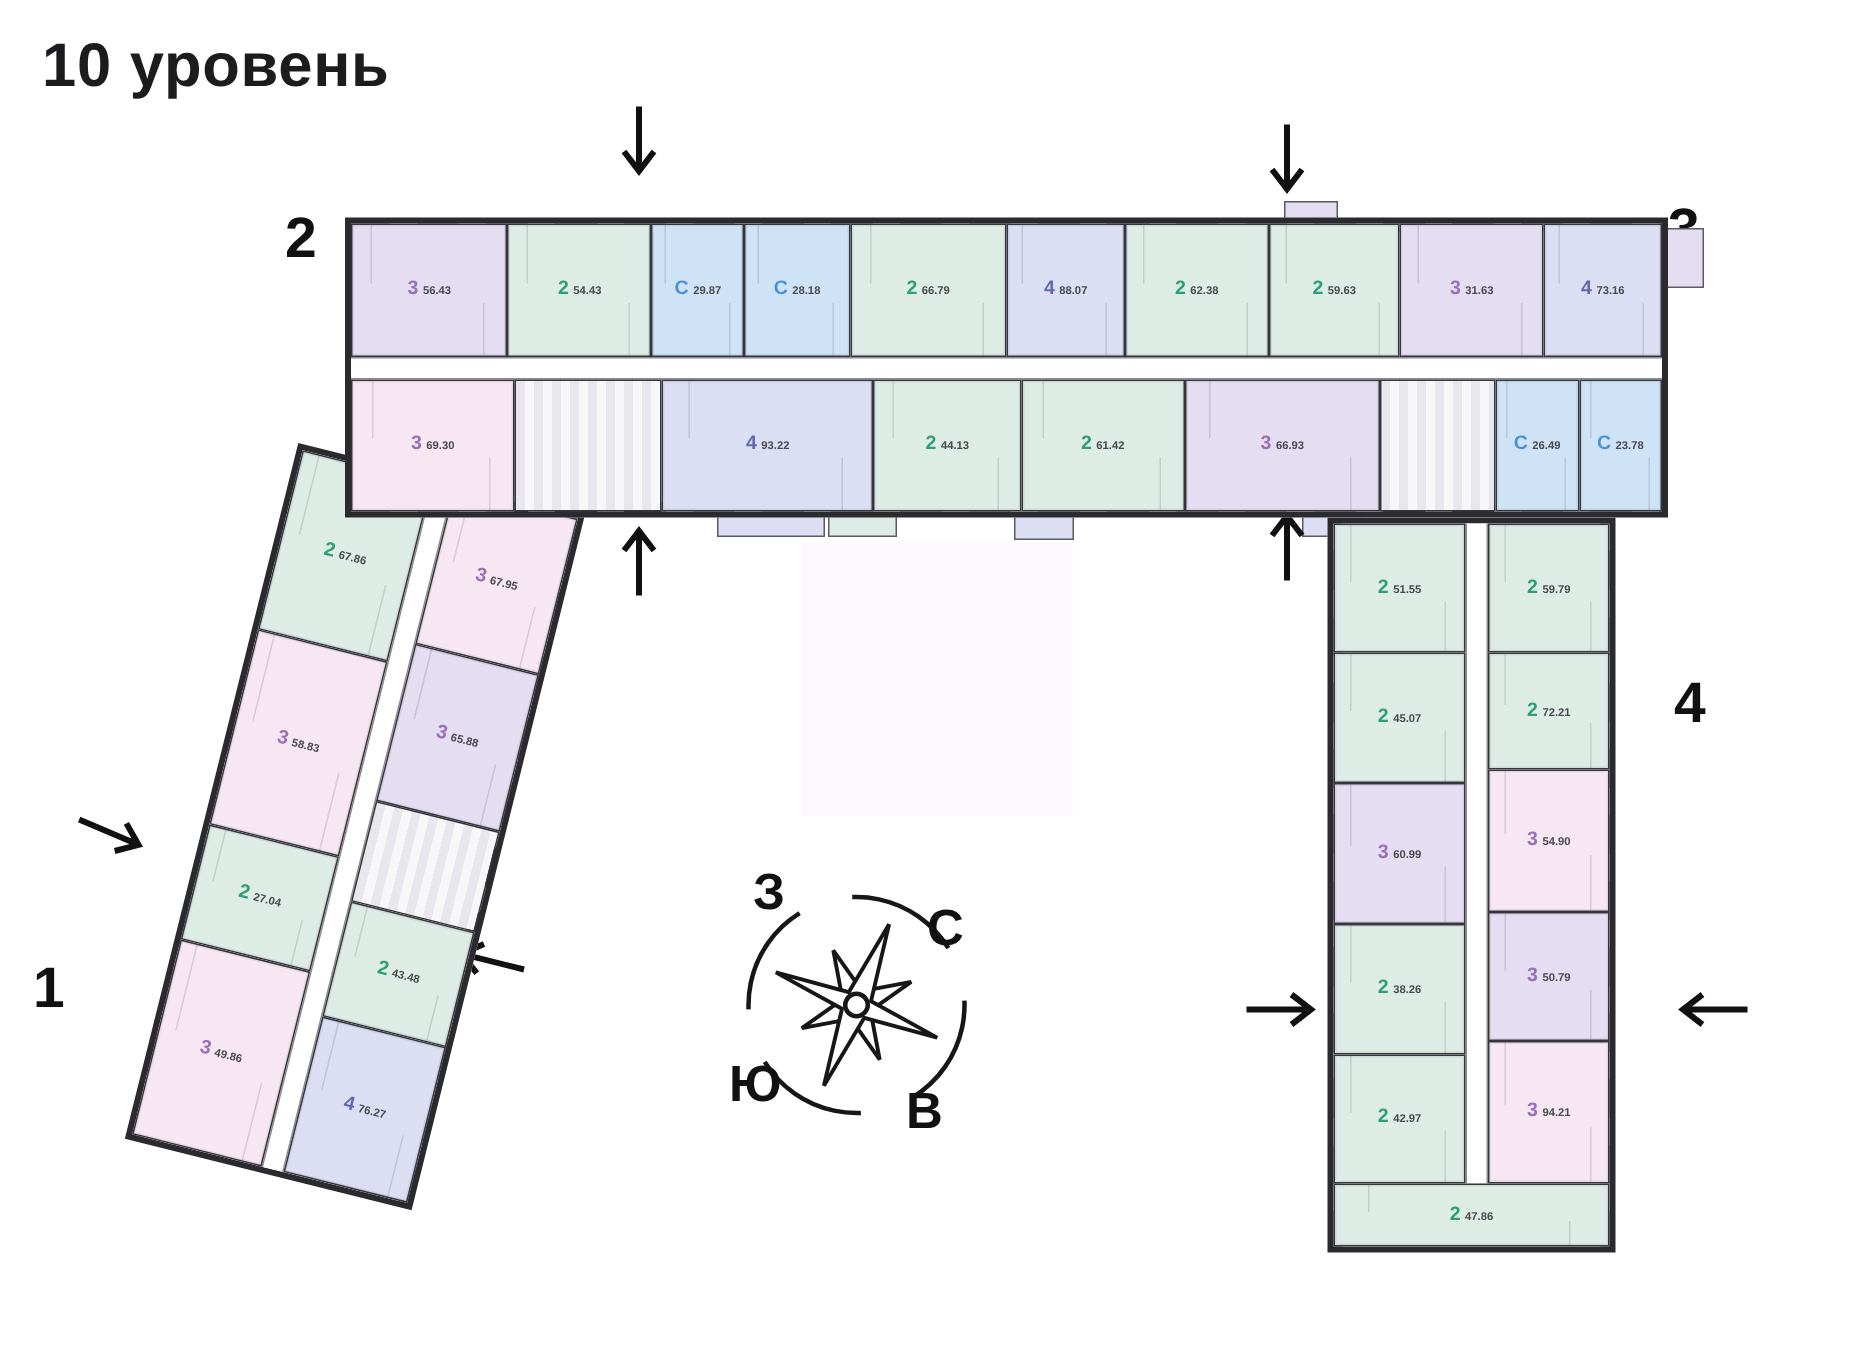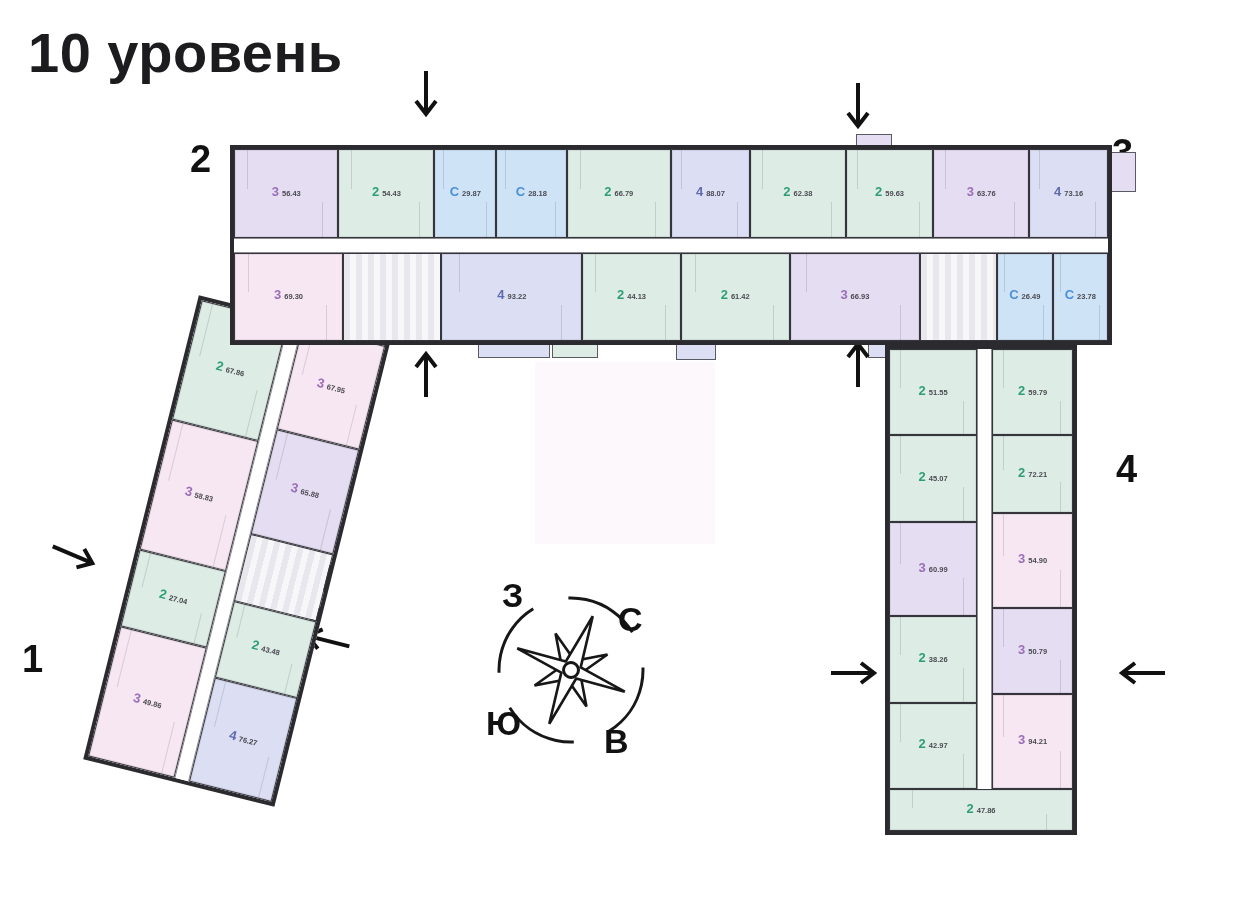--- a/index.html
+++ b/index.html
@@ -1,18 +1,18 @@
 <!DOCTYPE html>
 <html><head>
 <meta charset="utf-8">
 <style>
   html,body{margin:0;padding:0;background:#fff;}
   .canvas{position:relative;width:1250px;height:911px;background:#ffffff;overflow:hidden;
           font-family:"Liberation Sans",sans-serif;color:#1c1c1f;}
-  .page-title{position:absolute;left:28px;top:20px;font-size:56px;font-weight:800;letter-spacing:.5px;}
+  .page-title{position:absolute;left:28px;top:20px;font-size:41px;font-weight:800;letter-spacing:.5px;}
   .street-label{position:absolute;left:330px;top:830px;width:520px;text-align:center;font-size:40px;font-weight:500;}
   .courtyard-tint{position:absolute;left:535px;top:362px;width:180px;height:182px;background:#fcf2f8;opacity:.55;}
   .courtyard-label{position:absolute;left:540px;top:440px;width:170px;text-align:center;font-size:42px;font-weight:500;color:#222;}
   .section-num{position:absolute;font-size:38px;font-weight:800;color:#111;}
   
   .wing{position:absolute;border:4px solid #2b2b2f;background:#fff;box-sizing:border-box;}
   .studs-h{position:absolute;left:-2px;right:-2px;height:8px;
            background:repeating-linear-gradient(90deg,#2b2b2f 0 28px,transparent 28px 46px);}
   .studs-v{position:absolute;top:-2px;bottom:-2px;width:8px;
            background:repeating-linear-gradient(0deg,#2b2b2f 0 26px,transparent 26px 44px);}
@@ -168,21 +168,21 @@
           </div>
           <div class="apt" style="flex-grow: 10; flex-basis: 0px; background: rgb(221, 236, 229);">
             <div class="lbl">
               <span class="t" style="color: rgb(46, 158, 119);">2</span>
               <span class="a">59.63</span>
             </div>
           </div>
           <div class="apt" style="flex-grow: 11; flex-basis: 0px; background: rgb(229, 221, 241);">
             <div class="lbl">
               <span class="t" style="color: rgb(154, 111, 184);">3</span>
-              <span class="a">63.76</span>
+              <span class="a">31.63</span>
             </div>
           </div>
           <div class="apt" style="flex-grow: 9; flex-basis: 0px; background: rgb(220, 223, 243);">
             <div class="lbl">
               <span class="t" style="color: rgb(95, 106, 176);">4</span>
               <span class="a">73.16</span>
             </div>
           </div>
         </div>
       <div class="corridor-h"></div>

